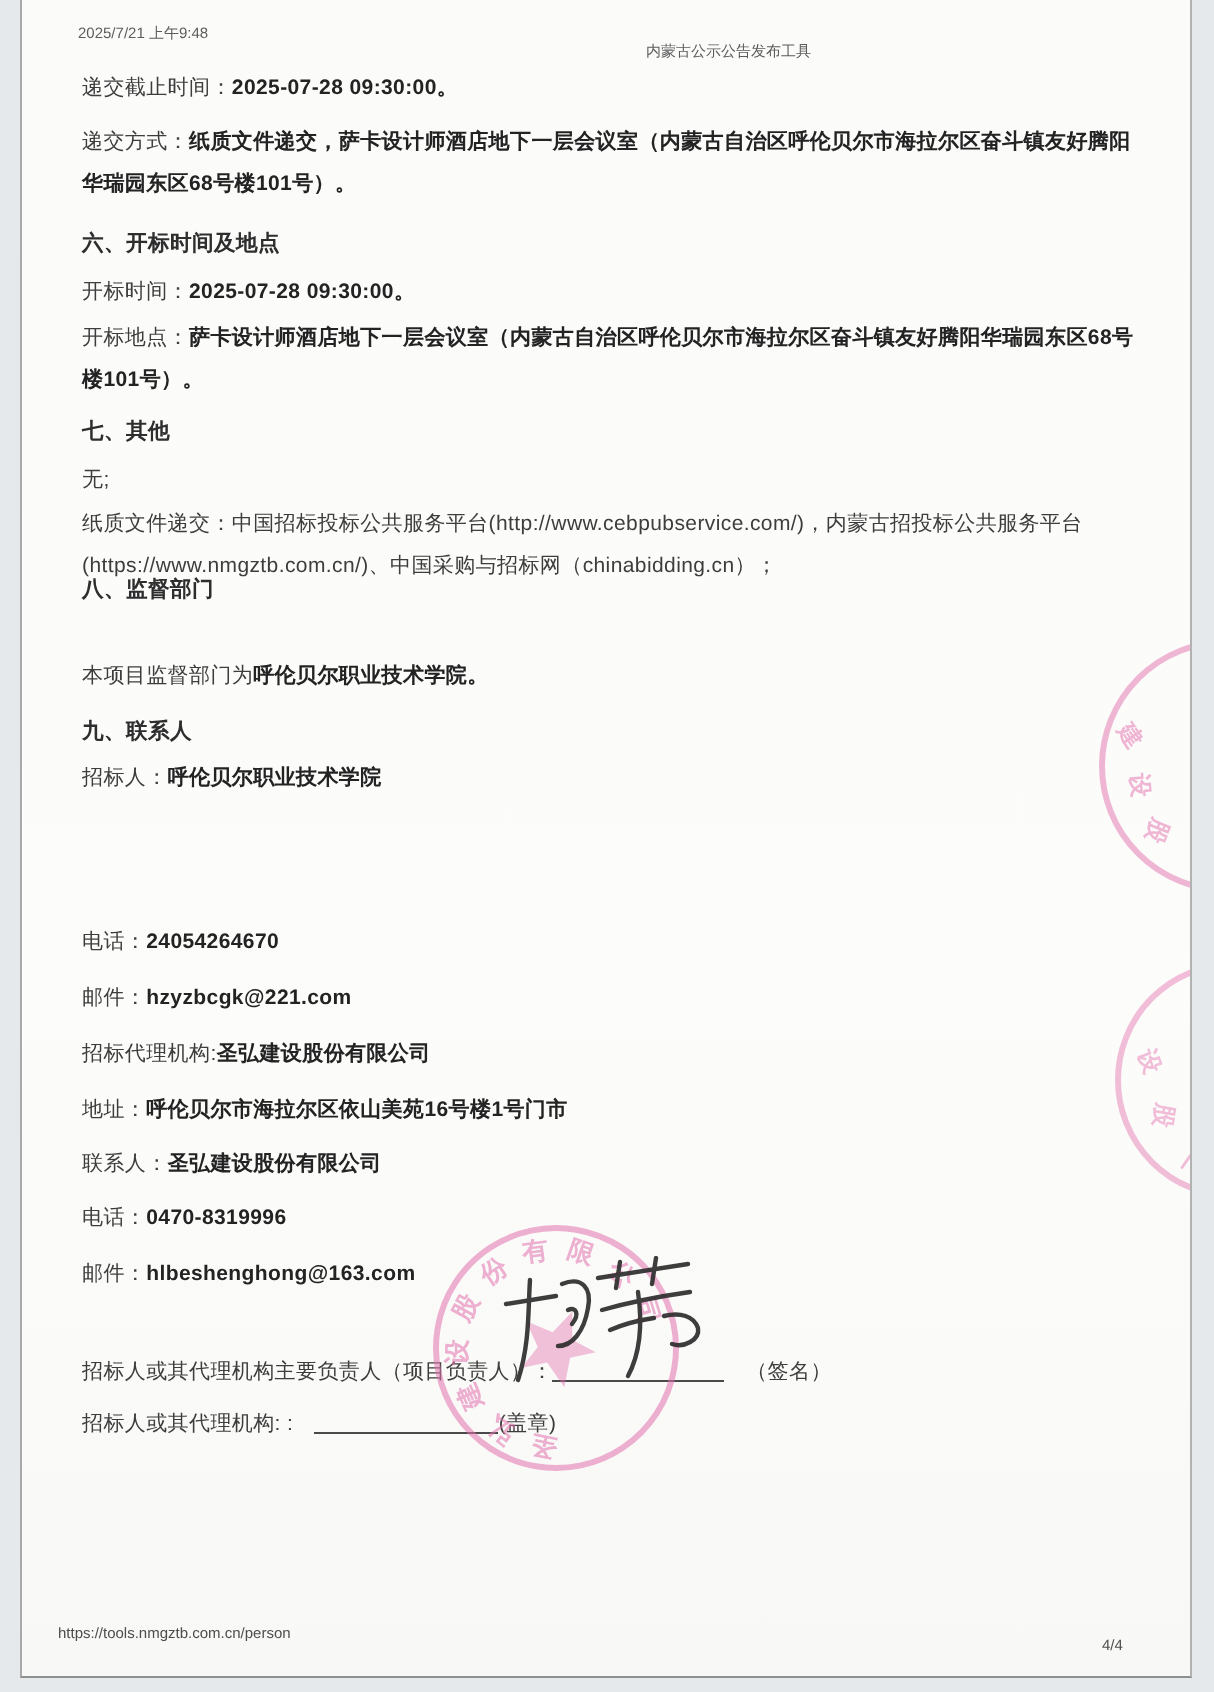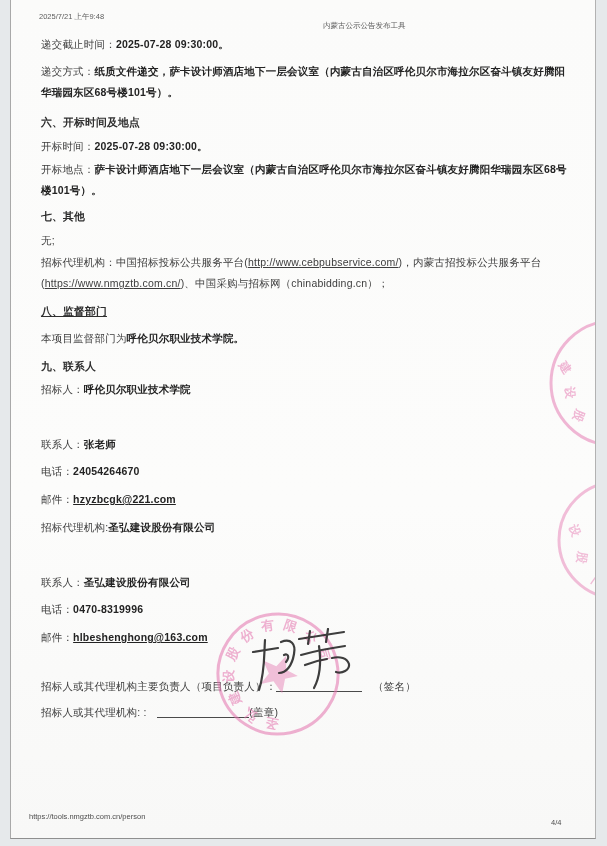--- a/index.html
+++ b/index.html
@@ -18,21 +18,21 @@
     overflow:hidden;
   }
   .ph{position:absolute;font-size:7.5px;color:#5c5c5c;line-height:10px;white-space:nowrap;}
   .para{
     position:absolute;left:30px;width:534px;margin:0;
     font-size:10.5px;line-height:14px;letter-spacing:0.2px;color:#3d3d3d;
   }
   .para.wrap{line-height:21px;}
   .para b{font-weight:700;color:#232323;}
   .heading{font-weight:700;color:#2e2e2e;font-size:10.8px;}
-  .u{text-decoration:underline;}
+  .u{}
   .blank{
     display:inline-block;height:1px;vertical-align:-2px;
     border-bottom:1px solid #4a4a4a;
   }
   .footer{position:absolute;font-size:7.5px;color:#4d4d4d;white-space:nowrap;}
   .seal{position:absolute;pointer-events:none;}
   .seal text{font-weight:700;}
   .sig{position:absolute;pointer-events:none;}
 </style>
 </head>
@@ -50,33 +50,33 @@
   <p class="para heading" style="top:115px;">六、开标时间及地点</p>
 
   <p class="para" style="top:139px;"><span>开标时间：</span><b>2025-07-28 09:30:00。</b></p>
 
   <p class="para wrap" style="top:159px;"><span>开标地点：</span><b>萨卡设计师酒店地下一层会议室（内蒙古自治区呼伦贝尔市海拉尔区奋斗镇友好腾阳华瑞园东区68号楼101号）。</b></p>
 
   <p class="para heading" style="top:209px;">七、其他</p>
 
   <p class="para" style="top:233px;">无;</p>
 
-  <p class="para wrap" style="top:252px;"><span>招标代理机构：中国招标投标公共服务平台(</span><span class="u">http://www.cebpubservice.com/</span><span>)，内蒙古招投标公共服务平台(</span><span class="u">https://www.nmgztb.com.cn/</span><span>)、中国采购与招标网（chinabidding.cn）；</span></p>
+  <p class="para wrap" style="top:252px;"><span>纸质文件递交：中国招标投标公共服务平台(</span><span class="u">http://www.cebpubservice.com/</span><span>)，内蒙古招投标公共服务平台(</span><span class="u">https://www.nmgztb.com.cn/</span><span>)、中国采购与招标网（chinabidding.cn）；</span></p>
 
-  <p class="para heading" style="top:304px;text-decoration:underline;">八、监督部门</p>
+  <p class="para heading" style="top:288px;">八、监督部门</p>
 
   <p class="para" style="top:331px;"><span>本项目监督部门为</span><b>呼伦贝尔职业技术学院。</b></p>
 
   <p class="para heading" style="top:359px;">九、联系人</p>
 
   <p class="para" style="top:382px;"><span>招标人：</span><b>呼伦贝尔职业技术学院</b></p>
-  <p class="para" style="top:437px;"><span>联系人：</span><b>张老师</b></p>
   <p class="para" style="top:464px;"><span>电话：</span><b>24054264670</b></p>
   <p class="para" style="top:492px;"><span>邮件：</span><b class="u">hzyzbcgk@221.com</b></p>
   <p class="para" style="top:520px;"><span>招标代理机构:</span><b>圣弘建设股份有限公司</b></p>
+  <p class="para" style="top:548px;"><span>地址：</span><b>呼伦贝尔市海拉尔区依山美苑16号楼1号门市</b></p>
   <p class="para" style="top:575px;"><span>联系人：</span><b>圣弘建设股份有限公司</b></p>
   <p class="para" style="top:602px;"><span>电话：</span><b>0470-8319996</b></p>
   <p class="para" style="top:630px;"><span>邮件：</span><b class="u">hlbeshenghong@163.com</b></p>
 
   <p class="para" style="top:679px;"><span>招标人或其代理机构主要负责人（项目负责人）：</span><span class="blank" style="width:86px;"></span>　<span>（签名）</span></p>
 
   <p class="para" style="top:705px;"><span>招标人或其代理机构: :</span>　<span class="blank" style="width:92px;"></span><span>(盖章)</span></p>
 
   <svg class="seal" style="left:527px;top:308px;opacity:.5;" width="150" height="150" viewBox="0 0 150 150">
     <circle cx="75" cy="75" r="62" fill="none" stroke="var(--stamp)" stroke-width="3"></circle>

